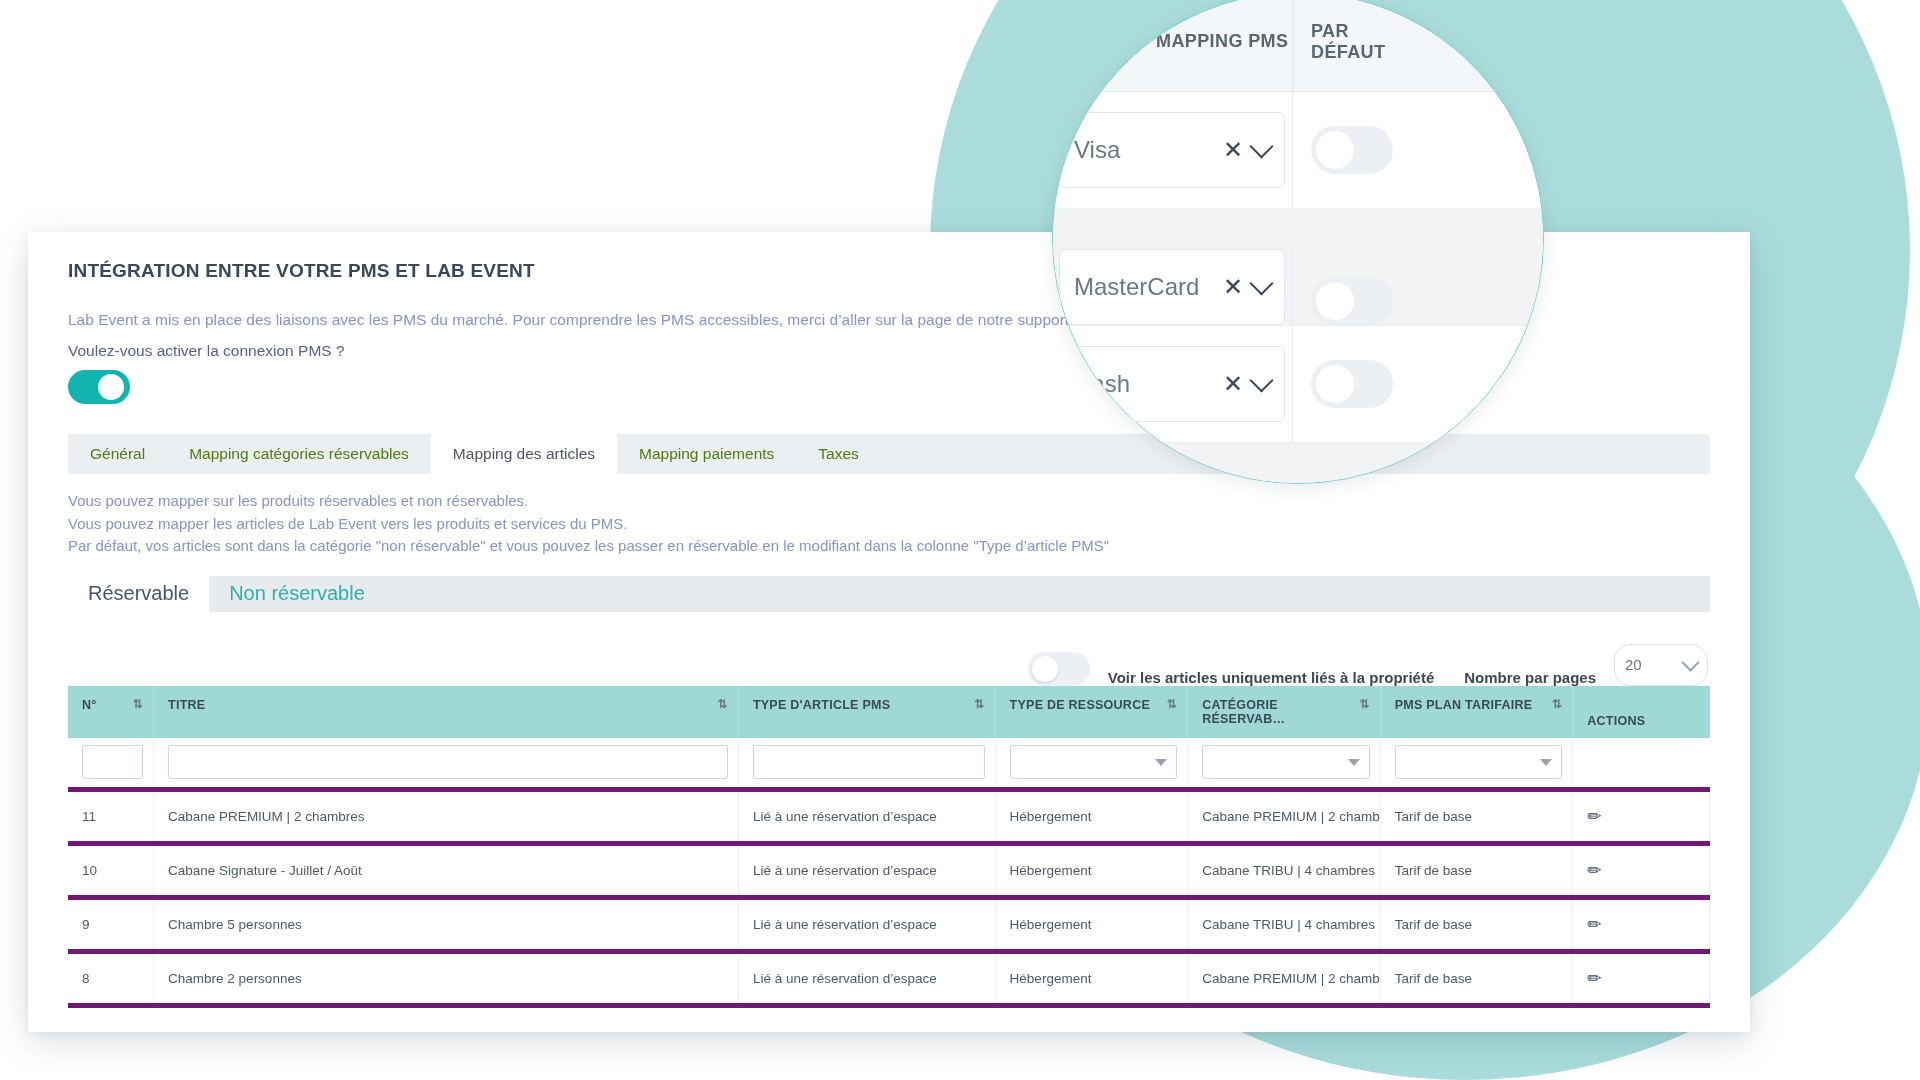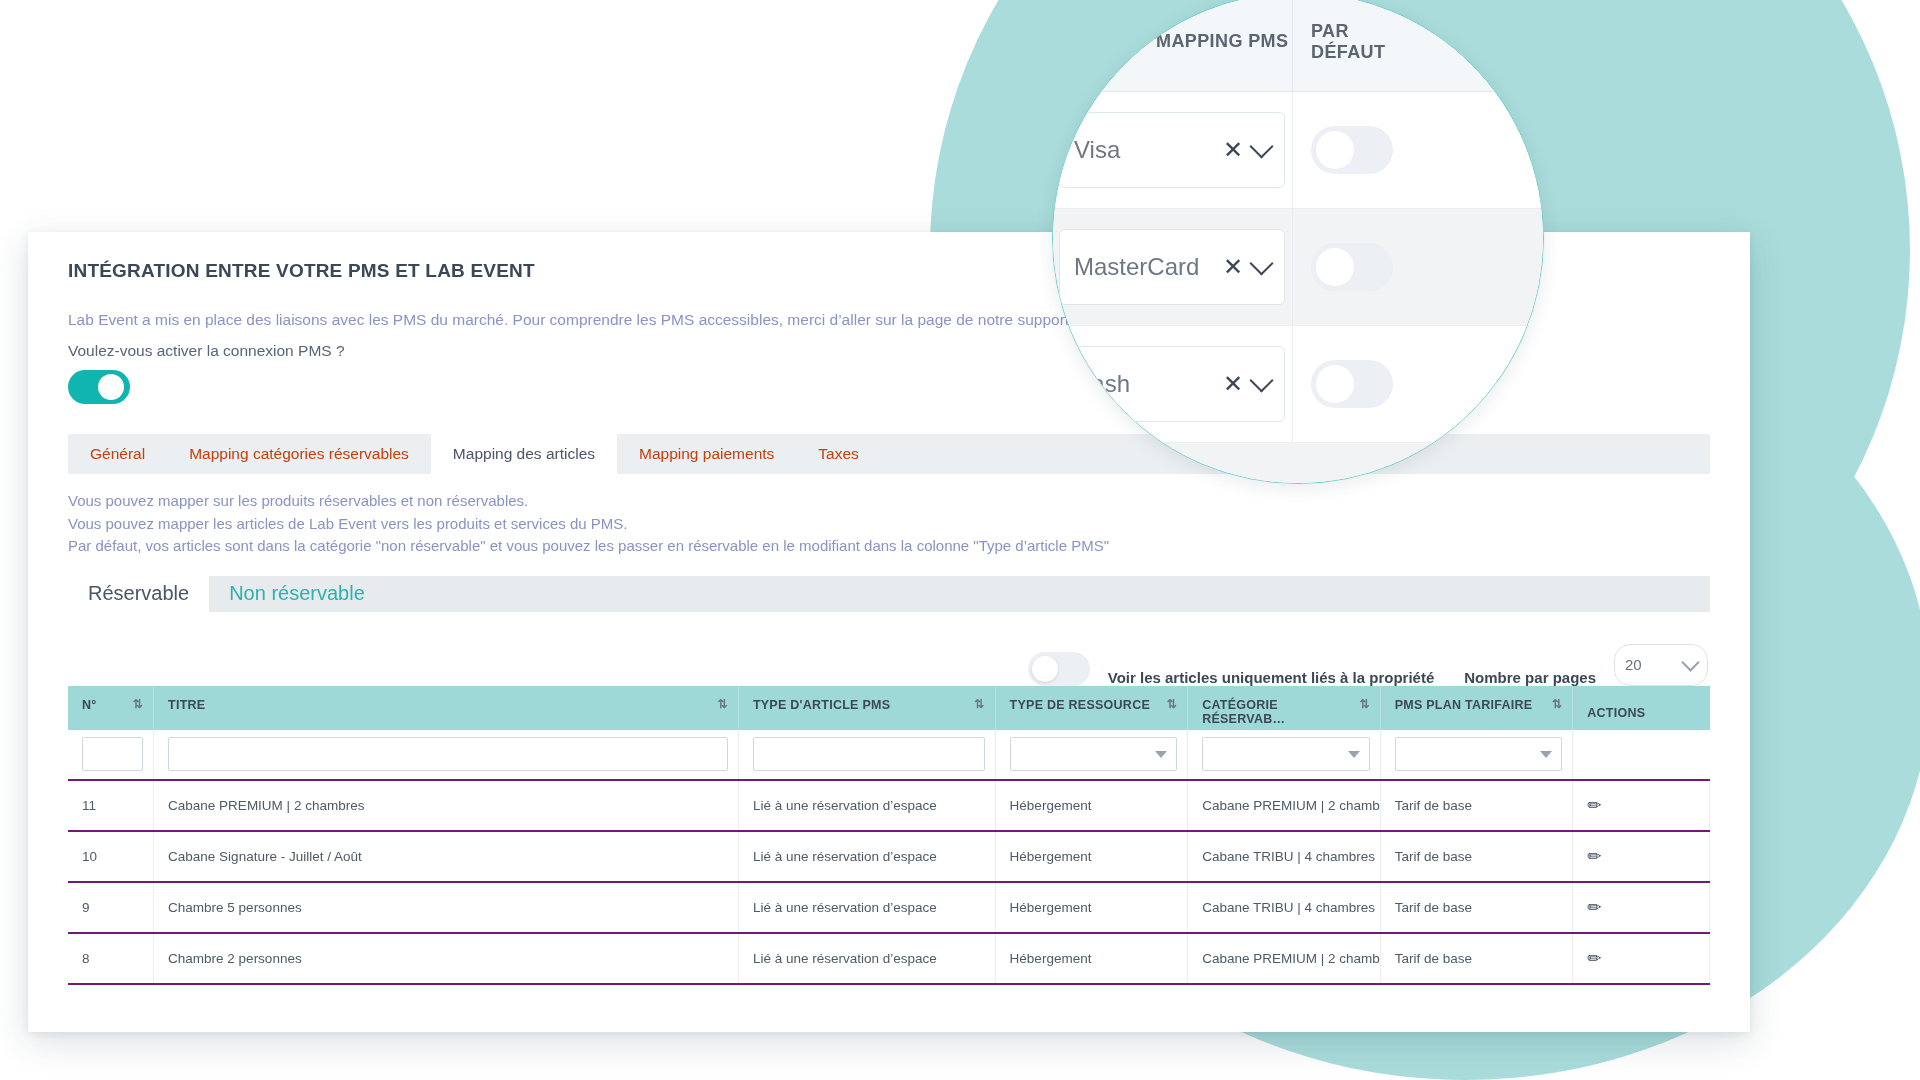--- a/index.html
+++ b/index.html
@@ -45,21 +45,21 @@
   .toggle.off{ background:#eceff3; }
   .toggle.off .knob{ left:4px; box-shadow:0 1px 3px rgba(0,0,0,.13); }
   #pms-toggle{ margin:2px 0 30px 0; }
 
   
   .tabs{
     display:flex; align-items:flex-end; background:#eceff1; height:40px;
     border-radius:2px 2px 0 0; margin-bottom:0;
   }
   .tabs .tab{
-    font-size:15.5px; color:#c2410c; padding:10px 22px 11px 22px;
+    font-size:15.5px; color:#4d7c0f; padding:10px 22px 11px 22px;
     cursor:pointer; white-space:nowrap; line-height:19px;
   }
   .tabs .tab.active{
     background:#ffffff; color:#4a5568; border-radius:3px 3px 0 0;
   }
 
   .desc-block{ margin:16px 0 18px 0; }
   .desc-block div{
     font-size:15px; color:#8a93c4; line-height:1.5;
   }
@@ -110,21 +110,21 @@
                 border-right:1px solid #b6e3e1; }
   .fi{ width:100%; height:34px; box-sizing:border-box; background:#fff;
        border:1px solid #cfd8dc; border-radius:2px; }
   .fi.sel{ position:relative; }
   .fi.sel::after{
     content:""; position:absolute; right:9px; top:13px;
     border-left:6px solid transparent;border-right:6px solid transparent;
     border-top:7px solid #9aa3ad;
   }
   table.grid td{
-    font-size:13.5px; color:#4d5a68; border-bottom:2px solid #701a75;
+    font-size:13.5px; color:#4d5a68; border-bottom:5px solid #701a75;
     border-right:1px solid #eceff1;
     padding:0 10px 0 14px; height:49px; white-space:nowrap;
     overflow:hidden; text-overflow:clip; background:#fff;
   }
   td.actions-cell{ border-right:none; }
   .pencil{ font-size:17px; color:#3c4858; cursor:pointer; }
 
   
   #magnifier{
     position:absolute; left:1052px; top:-8px; width:490px; height:490px;
@@ -136,21 +136,21 @@
   .mag-head{ display:flex; height:98px; background:#f4f7fa;
              border-bottom:1px solid #e3e9ef; }
   .mag-head .c1{ width:240px; border-right:1px solid #e3e9ef;
                  display:flex;align-items:center; padding-left:103px;
                  box-sizing:border-box;}
   .mag-head .c2{ flex:1; display:flex;align-items:center; padding-left:18px; }
   .mag-h-txt{ font-size:18px;font-weight:bold;color:#5b6570;letter-spacing:.4px;
               line-height:1.18; }
   .mag-row{ display:flex; height:116px; border-bottom:1px solid #eceff1;
             background:#fff; }
-  .mag-row.alt{ background:#f1f3f5; }
+  .mag-row.alt{ background:#f1f3f5;align-items:flex-end; }
   .mag-row .c1{ width:240px; border-right:1px solid #e9edf1;
                 display:flex;align-items:center;justify-content:flex-end;
                 padding-right:7px; box-sizing:border-box;}
   .mag-row .c2{ flex:1; display:flex;align-items:center;padding-left:18px; }
   .mag-select{
     width:226px;height:76px;border:1px solid #e1e6ec;border-radius:6px;
     background:#fff; display:flex;align-items:center;gap:10px;
     padding:0 14px; box-sizing:border-box; cursor:pointer;
   }
   .mag-select .val{ flex:1; font-size:24px;color:#6d7884; }
@@ -261,21 +261,21 @@
               <span>CATÉGORIE RÉSERVAB…</span>
               <span class="sort-ico">⇅</span>
             </div>
           </th>
           <th>
             <div class="th-top">
               <span>PMS PLAN TARIFAIRE</span>
               <span class="sort-ico">⇅</span>
             </div>
           </th>
-          <th style="border-right:none;padding-top:20px;">
+          <th style="border-right:none;padding-top:28px;">
             <span>ACTIONS</span>
           </th>
         </tr>
         <tr>
           <td class="filter-cell">
             <div class="fi"></div>
           </td>
           <td class="filter-cell">
             <div class="fi"></div>
           </td>

